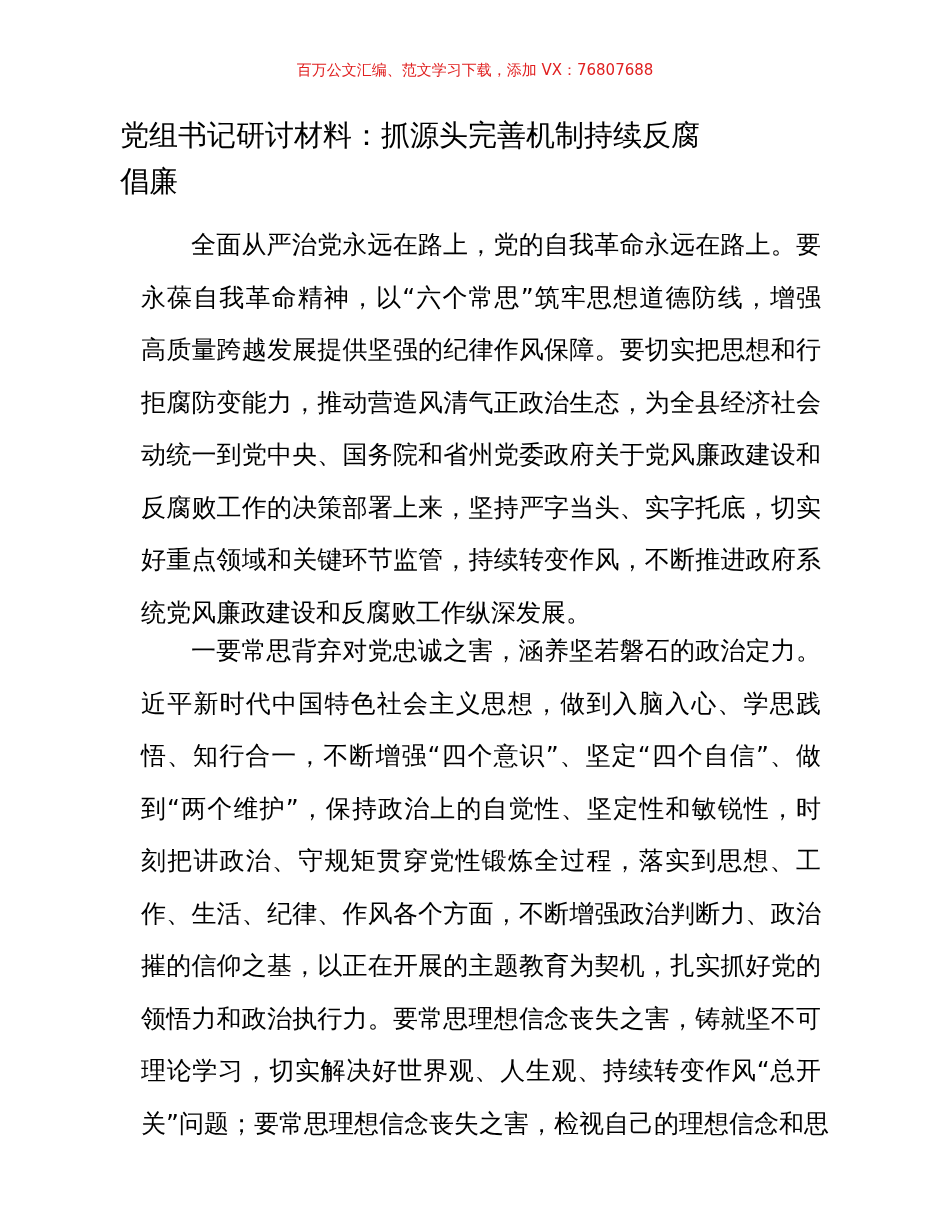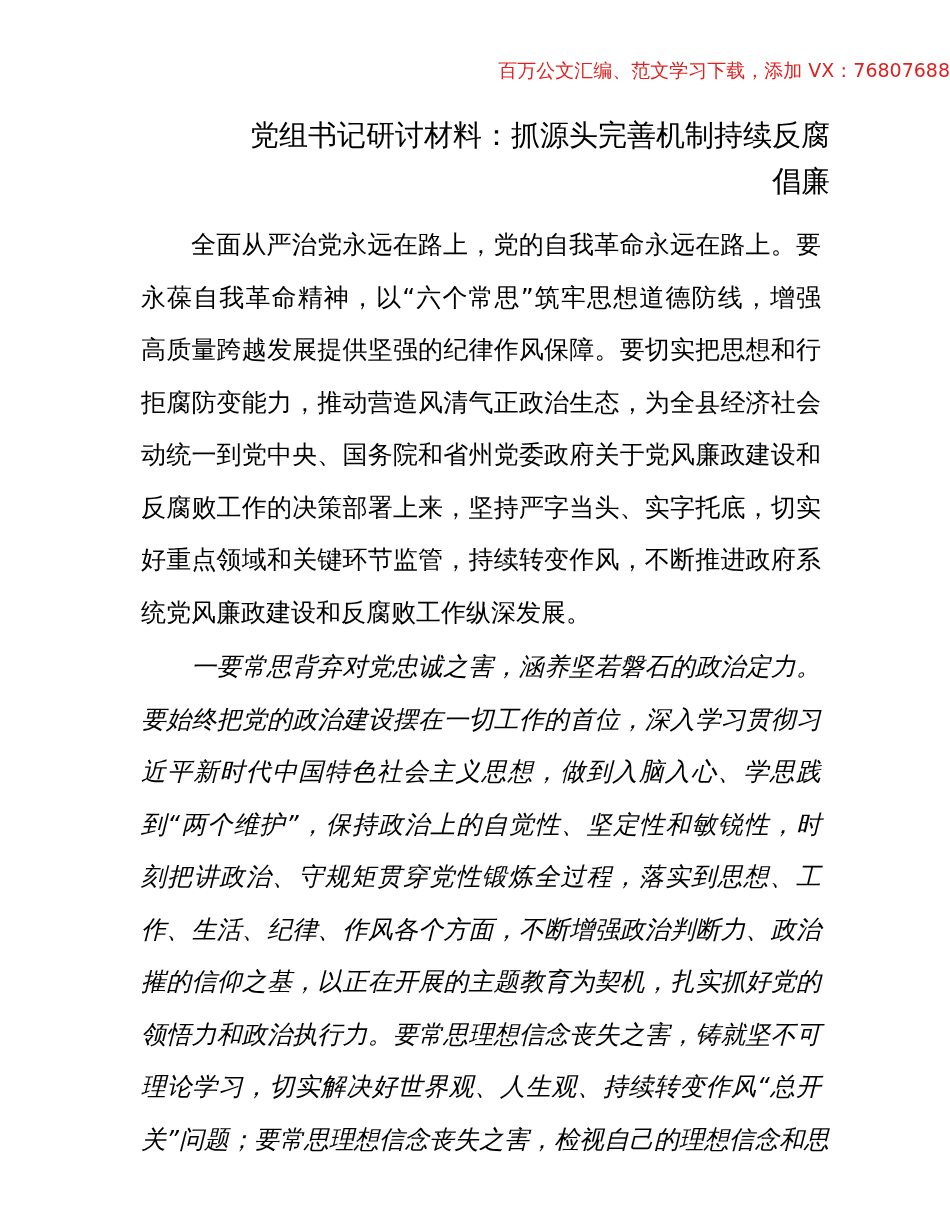--- a/index.html
+++ b/index.html
@@ -13,32 +13,32 @@
       position: relative;
       overflow: hidden;
       font-family: "DejaVu Sans", "Liberation Sans", sans-serif;
       color: #000000;
     }
     .header-banner {
       position: absolute;
       top: 56px;
       left: 0;
       width: 950px;
-      text-align: right;
-      font-size: 19px;
+      text-align: center;
+      font-size: 15px;
       line-height: 28px;
       color: #e02020;
       letter-spacing: 0px;
     }
     .doc-title {
       position: absolute;
       top: 112px;
       left: 120px;
       width: 710px;
-      text-align: right;
+      text-align: left;
       font-size: 29px;
       line-height: 46px;
       color: #000000;
     }
     .doc-title .title-line {
       display: block;
       white-space: nowrap;
     }
     .body-text {
       position: absolute;
@@ -56,21 +56,21 @@
       text-align-last: justify;
       margin-top: 9px;
     }
     .body-text .line.last {
       text-align-last: left;
     }
     .body-text .line.indent {
       padding-left: 50px;
     }
     #para-1 { top: 214px; }
-    #para-2 { top: 636px; font-style: italic; }
+    #para-2 { top: 620px; }
   </style>
 </head>
 <body>
 
 <div class="header-banner">百万公文汇编、范文学习下载，添加 VX：76807688</div>
 
 <div class="doc-title">
   <span class="title-line">党组书记研讨材料：抓源头完善机制持续反腐</span>
   <span class="title-line">倡廉</span>
 </div>
@@ -81,22 +81,22 @@
   <span class="line">高质量跨越发展提供坚强的纪律作风保障。要切实把思想和行</span>
   <span class="line">拒腐防变能力，推动营造风清气正政治生态，为全县经济社会</span>
   <span class="line">动统一到党中央、国务院和省州党委政府关于党风廉政建设和</span>
   <span class="line">反腐败工作的决策部署上来，坚持严字当头、实字托底，切实</span>
   <span class="line">好重点领域和关键环节监管，持续转变作风，不断推进政府系</span>
   <span class="line last">统党风廉政建设和反腐败工作纵深发展。</span>
 </div>
 
 <div class="body-text" id="para-2">
   <span class="line indent">一要常思背弃对党忠诚之害，涵养坚若磐石的政治定力。</span>
-  <span class="line">要始终把党的政治建设摆在一切工作的首位，深入学习贯彻习</span>
   <span class="line">近平新时代中国特色社会主义思想，做到入脑入心、学思践</span>
+  <span class="line">悟、知行合一，不断增强“四个意识”、坚定“四个自信”、做</span>
   <span class="line">到“两个维护”，保持政治上的自觉性、坚定性和敏锐性，时</span>
   <span class="line">刻把讲政治、守规矩贯穿党性锻炼全过程，落实到思想、工</span>
   <span class="line">作、生活、纪律、作风各个方面，不断增强政治判断力、政治</span>
   <span class="line">摧的信仰之基，以正在开展的主题教育为契机，扎实抓好党的</span>
   <span class="line">领悟力和政治执行力。要常思理想信念丧失之害，铸就坚不可</span>
   <span class="line">理论学习，切实解决好世界观、人生观、持续转变作风“总开</span>
   <span class="line">关”问题；要常思理想信念丧失之害，检视自己的理想信念和思</span>
 </div>
 
 </body></html>

